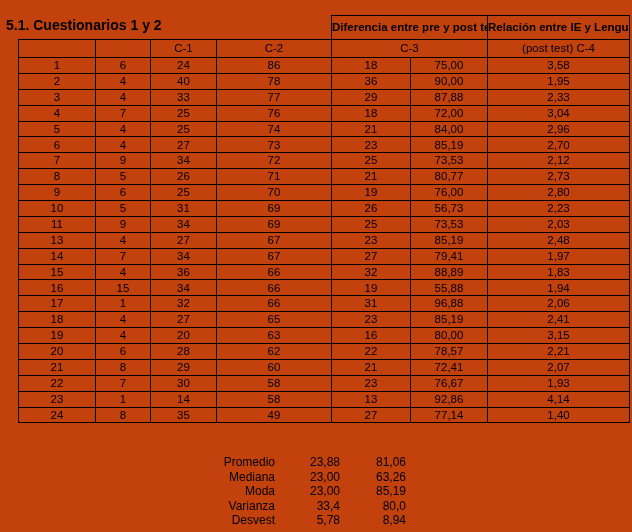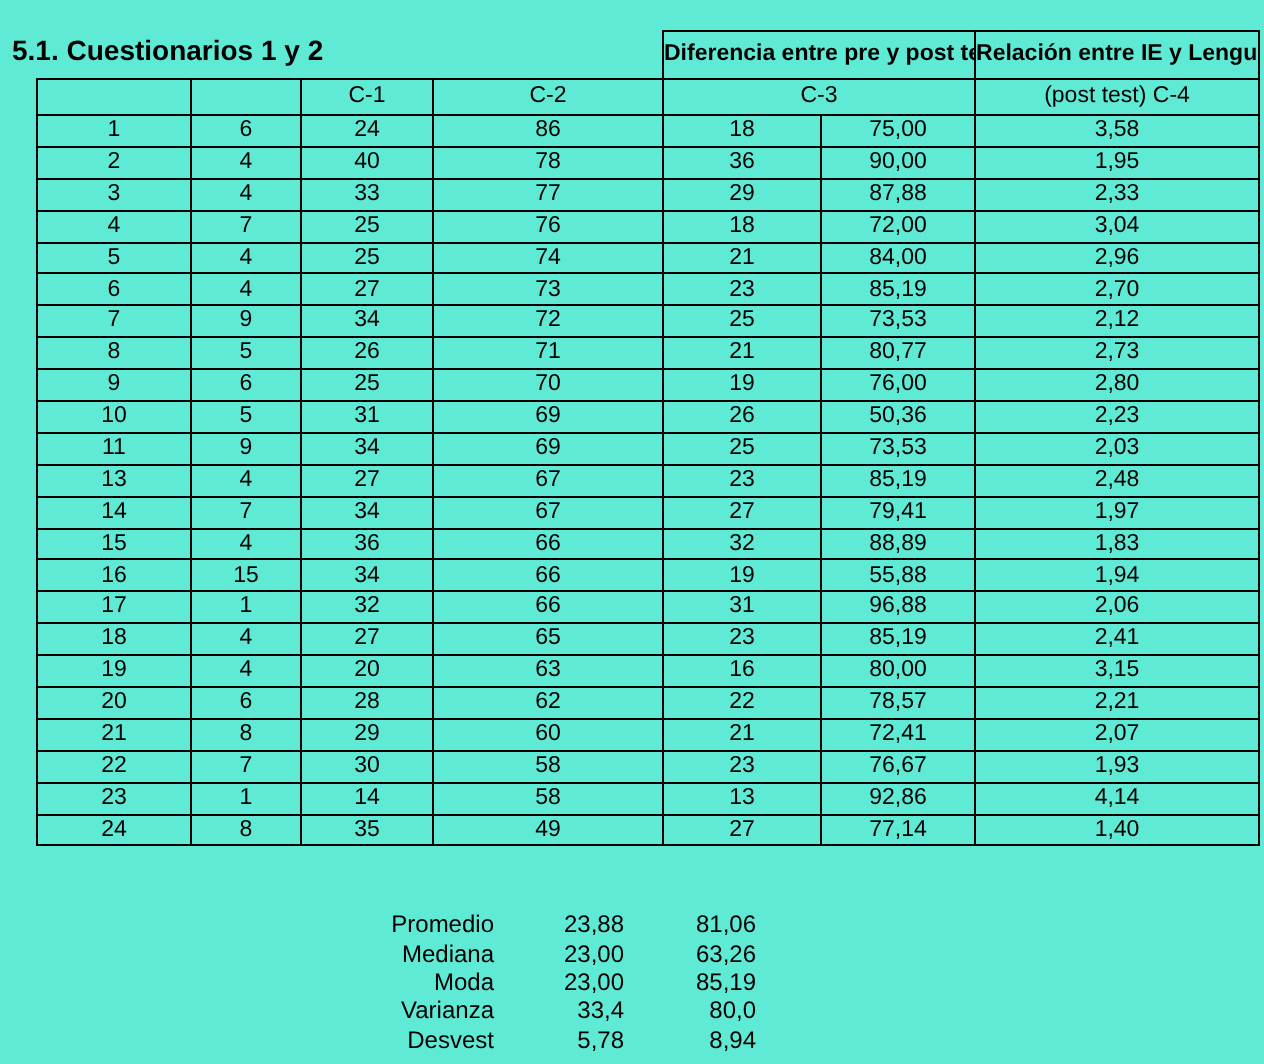--- a/index.html
+++ b/index.html
@@ -1,19 +1,19 @@
 <!DOCTYPE html>
 <html><head>
 <meta charset="utf-8">
 <style>
   html,body{margin:0;padding:0;background:#e8e8e8;}
   .page{
     position:relative;
     width:632px;height:532px;
-    background:#5eead4;
+    background:#c2410c;
     font-family:"Liberation Sans", sans-serif;
     color:#000;
     overflow:hidden;
   }
   .title{
     position:absolute;left:6px;top:17px;
     font-size:14px;font-weight:bold;
     white-space:nowrap;
     z-index:2;
   }
@@ -44,22 +44,23 @@
   tr.row-b{height:18px;}
   tr.row-c{height:16px;}
   tbody.data tr{height:15.9px;}
   .bold{font-weight:normal;}
   .stats{
     position:absolute;left:0;top:455px;width:632px;
   }
   .stat-row{
     display:flex;
     height:14.4px;
-    align-items:center;
+    align-items:flex-end;
     font-size:12px;
+    margin-left:28px;
   }
   .stat-label{display:inline-block;width:247px;text-align:right;}
   .stat-v1{display:inline-block;width:65px;text-align:right;}
   .stat-v2{display:inline-block;width:66px;text-align:right;}
 </style>
 </head>
 <body>
 
 <div class="page">
 
@@ -171,21 +172,21 @@
           <td>19</td>
           <td>76,00</td>
           <td>2,80</td>
         </tr>
         <tr>
           <td>10</td>
           <td>5</td>
           <td>31</td>
           <td>69</td>
           <td>26</td>
-          <td>50,36</td>
+          <td>56,73</td>
           <td>2,23</td>
         </tr>
         <tr>
           <td>11</td>
           <td>9</td>
           <td>34</td>
           <td>69</td>
           <td>25</td>
           <td>73,53</td>
           <td>2,03</td>

